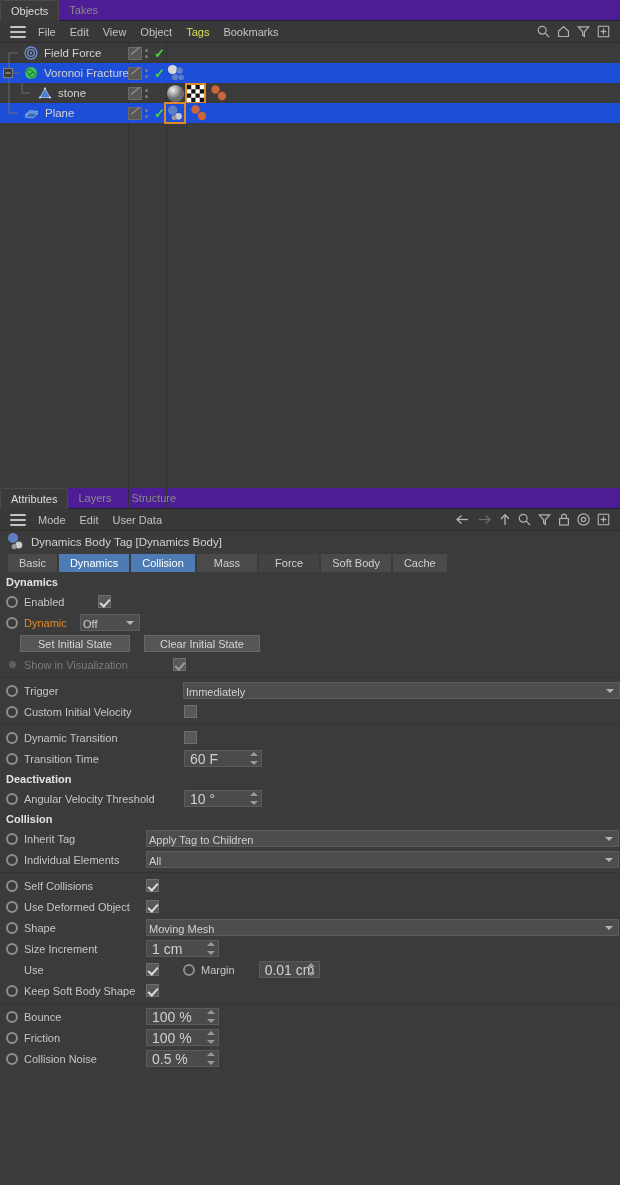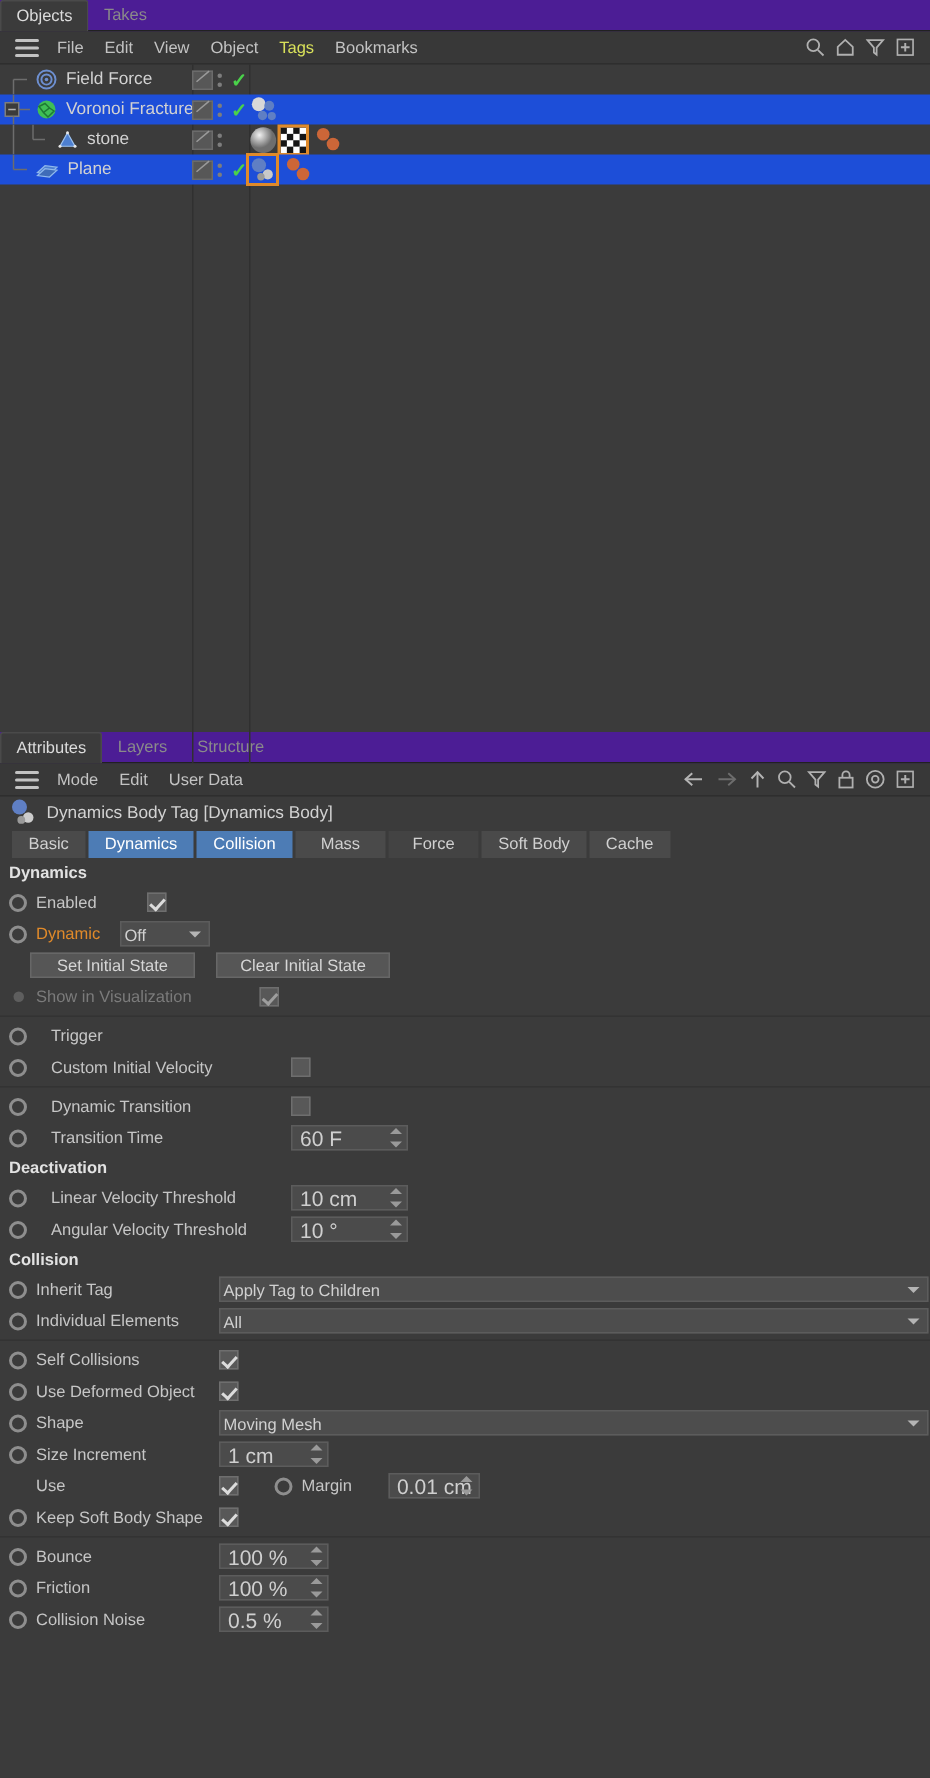--- a/index.html
+++ b/index.html
@@ -98,21 +98,21 @@
     border: 2px solid #8e8e8e; background: #3b3b3b;
     flex: none; margin-right: 6px;
   }
   .radio.dimdot {
     width: 7px; height: 7px; border: none; background: #5e5e5e;
     margin-left: 3px; margin-right: 8px;
   }
   .plabel { font-size: 11px; color: #c6c6c6; white-space: nowrap; }
   .plabel.orange { color: #e08a2a; }
   .plabel.dim { color: #7b7b7b; }
-  .lw { width: 160px; margin-left: 10px; }
+  .lw { width: 160px; }
 
   .chk {
     width: 13px; height: 13px; background: #585858;
     border: 1px solid #6e6e6e; position: relative; flex: none;
   }
   .chk.on::after {
     content: ""; position: absolute; left: 3px; top: 1px;
     width: 4px; height: 8px; border: solid #dcdcdc;
     border-width: 0 2px 2px 0; transform: rotate(42deg);
   }
@@ -484,20 +484,24 @@
       <span class="radio dimdot"></span>
       <span class="plabel dim" style="width:149px">Show in Visualization</span>
       <span class="chk on dimon"></span>
     </div>
 
     <div class="hr"></div>
 
     <div class="prow">
       <span class="radio"></span>
       <span class="plabel lw">Trigger</span>
+      <span class="combo" style="width:440px">
+        <span class="cv">Immediately</span>
+        <i class="carr"></i>
+      </span>
     </div>
 
     <div class="prow">
       <span class="radio"></span>
       <span class="plabel lw">Custom Initial Velocity</span>
       <span class="chk"></span>
     </div>
 
     <div class="hr"></div>
 
@@ -516,31 +520,20 @@
             <i class="up"></i>
             <i class="dn"></i>
           </span>
       </span>
     </div>
   </div>
 
   <div class="group">
     <div class="grouphdr">Deactivation</div>
 
-    <div class="prow">
-      <span class="radio"></span>
-      <span class="plabel lw">Linear Velocity Threshold</span>
-      <span class="num" style="width:78px">
-        <span>10 cm</span>
-        <span class="spin">
-            <i class="up"></i>
-            <i class="dn"></i>
-          </span>
-      </span>
-    </div>
 
     <div class="prow">
       <span class="radio"></span>
       <span class="plabel lw">Angular Velocity Threshold</span>
       <span class="num" style="width:78px">
         <span>10 °</span>
         <span class="spin">
             <i class="up"></i>
             <i class="dn"></i>
           </span>

